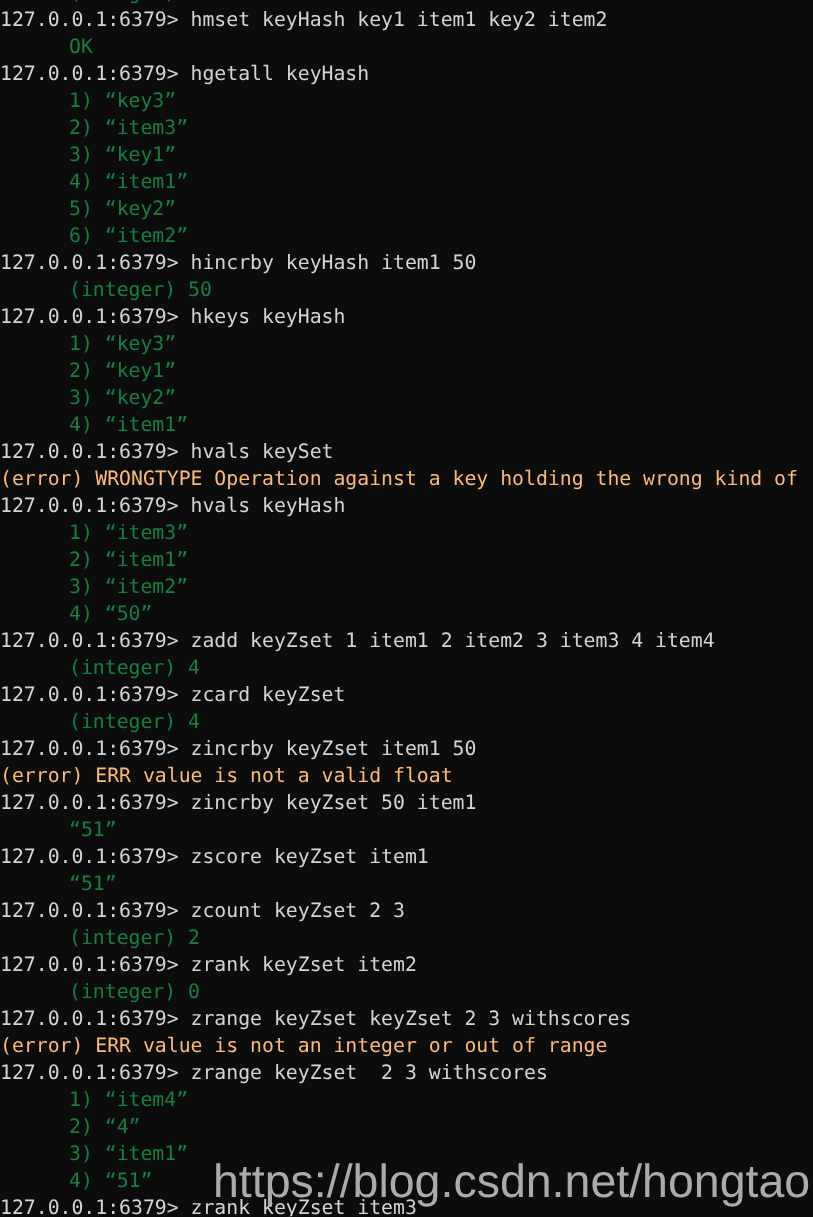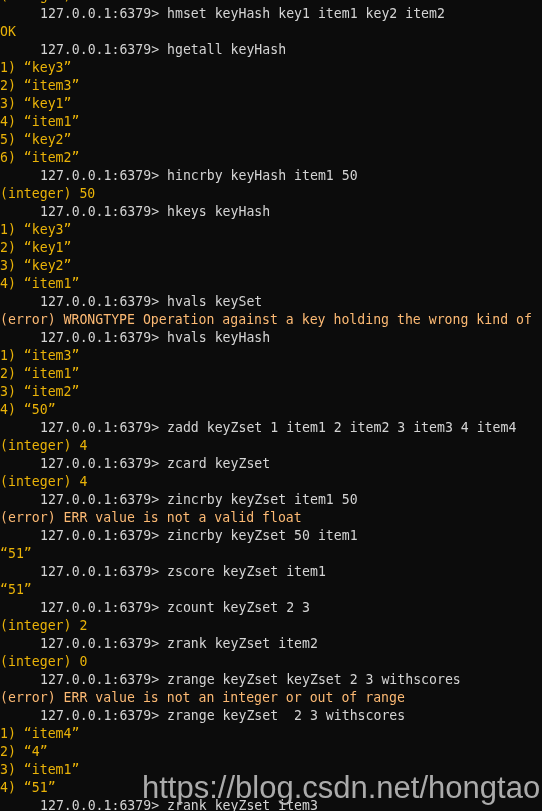--- a/index.html
+++ b/index.html
@@ -28,22 +28,22 @@
     width: 542px;
     white-space: pre;
   }
   .line {
     height: 18px;
     line-height: 18px;
     white-space: pre;
     overflow: hidden;
     color: #cfcfcf;
   }
-  .line.prompt-line { color: #d4d4d4; padding-left: 40px; }
-  .line.reply       { color: #eab308; }
+  .line.prompt-line { color: #d4d4d4; }
+  .line.reply       { color: #15803d; padding-left: 46px; }
   .line.error       { color: #fdba74; }
 
   #watermark {
     position: absolute;
     left: 142px;
     top: 770px;
     font-family: "Liberation Sans", "DejaVu Sans", sans-serif;
     font-size: 31px;
     line-height: 36px;
     color: #b9b9b9;

